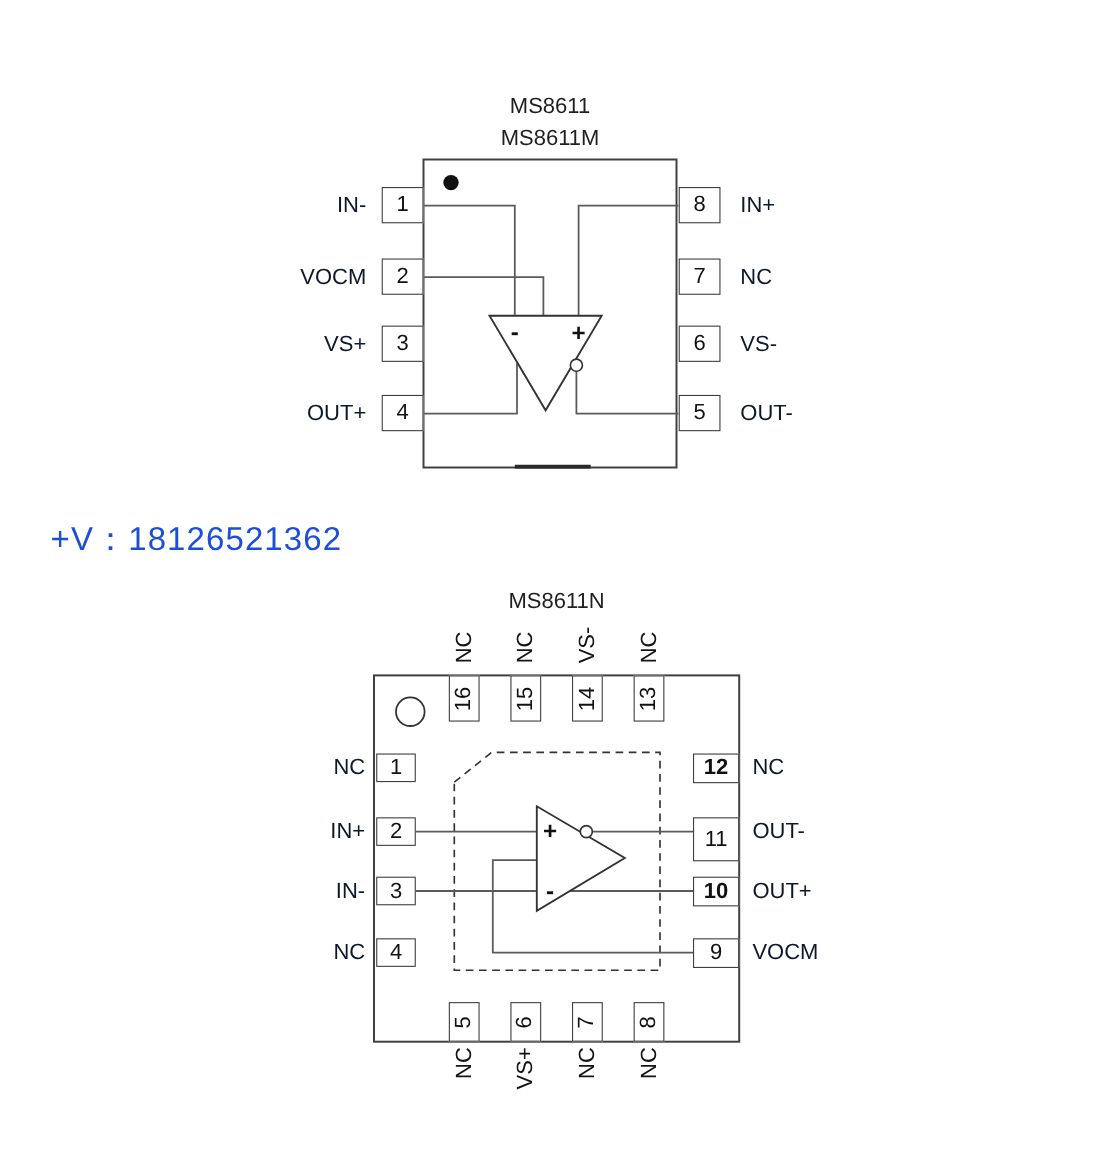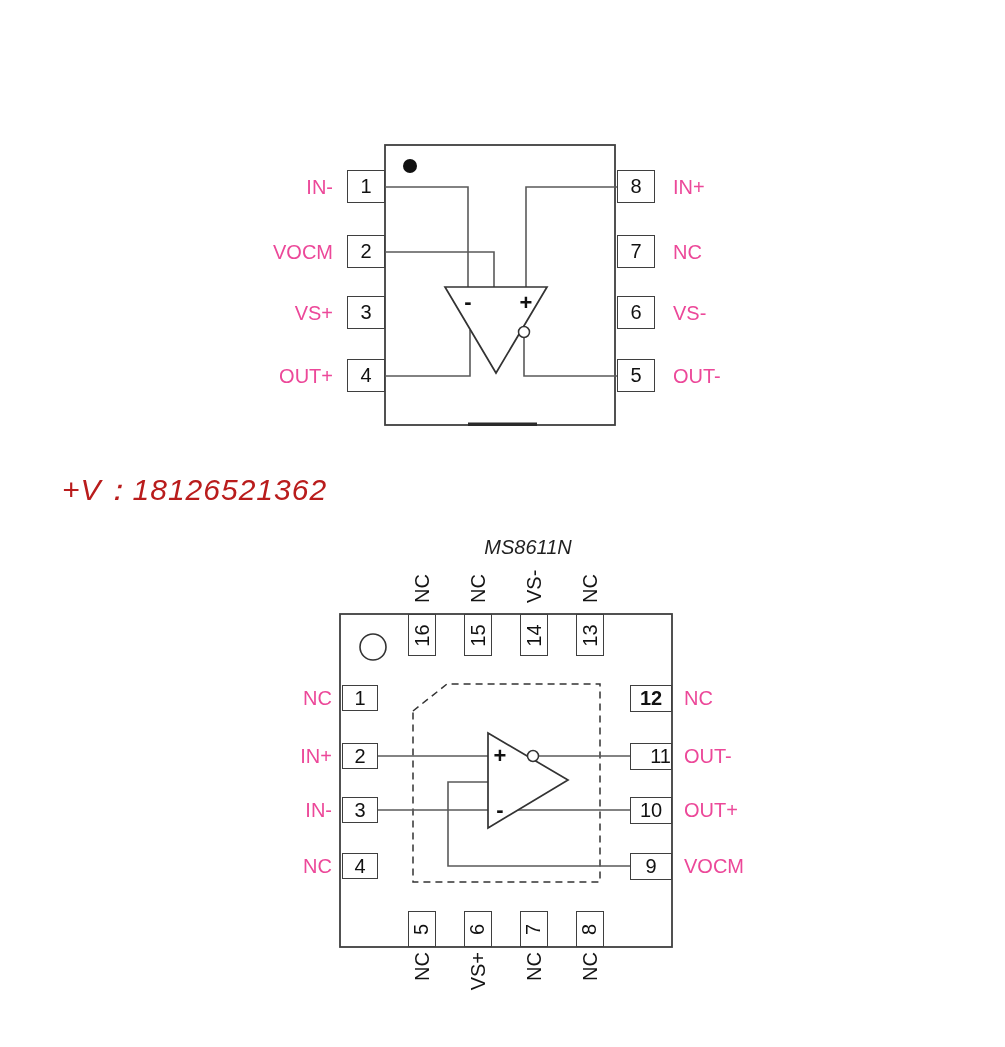--- a/index.html
+++ b/index.html
@@ -2,26 +2,26 @@
 <html><head>
 <meta charset="utf-8">
 <style>
   html,body{margin:0;padding:0;background:#fff;}
   .page{position:relative;width:1005px;height:1047px;background:#ffffff;overflow:hidden;
         font-family:"Liberation Sans",sans-serif;color:#1c1c1c;}
   .abs{position:absolute;}
   .header-bar{left:33px;top:15px;width:957px;height:32px;background:#cfe8f7;
               display:flex;align-items:center;}
   .header-title{font-size:22px;font-weight:700;color:#000;padding-left:5px;}
-  .watermark{left:62px;top:470px;font-size:30px;color:#b91c1c;letter-spacing:1px;font-style:italic;}
+  .watermark{left:46px;top:470px;font-size:30px;color:#1d4ed8;letter-spacing:1px;}
   .chip-title{font-size:20px;color:#1f1f1f;text-align:center;line-height:29px;}
   .pin-box{border:1.6px solid #3f3f3f;background:#fff;display:flex;align-items:center;
            justify-content:center;font-size:20px;color:#111;box-sizing:border-box;}
   .pin-box .rot{transform:rotate(-90deg);white-space:nowrap;}
-  .pin-label{font-size:20px;color:#ec4899;line-height:26px;white-space:nowrap;}
+  .pin-label{font-size:20px;color:#0f172a;line-height:26px;white-space:nowrap;}
   .al-r{text-align:right;}
   .al-l{text-align:left;}
   .vlabel{width:70px;height:20px;line-height:20px;font-size:20px;color:#141414;
           transform:rotate(-90deg);white-space:nowrap;}
   .sign{font-size:22px;font-weight:600;color:#111;width:24px;height:24px;display:flex;
         align-items:center;justify-content:center;}
   svg{position:absolute;left:0;top:0;}
 </style>
 </head>
 <body>
@@ -53,20 +53,24 @@
     <path d="M488 782 H448 V866 H630" fill="none" stroke="#5a5a5a" stroke-width="1.6"></path>
     <path d="M538.5 756 H630" fill="none" stroke="#5a5a5a" stroke-width="1.6"></path>
     <path d="M518 810 H630" fill="none" stroke="#5a5a5a" stroke-width="1.6"></path>
 
     <path d="M488 733 L488 828 L568 780 Z" fill="#fff" stroke="#333" stroke-width="1.7"></path>
     <circle cx="533" cy="756" r="5.5" fill="#fff" stroke="#333" stroke-width="1.5"></circle>
   </svg>
 
   <div class="abs watermark">+V：18126521362</div>
 
+  <div class="abs chip-title" style="left:400px;top:83px;width:200px;">
+    <div>MS8611</div>
+    <div>MS8611M</div>
+  </div>
 
   <div class="abs pin-box" style="left:347px;top:170px;width:38px;height:33px;">
       <span>1</span>
     </div>
   <div class="abs pin-box" style="left:347px;top:235px;width:38px;height:33px;">
       <span>2</span>
     </div>
   <div class="abs pin-box" style="left:347px;top:296px;width:38px;height:33px;">
       <span>3</span>
     </div>
@@ -93,21 +97,21 @@
   <div class="abs pin-label al-r" style="left:213px;top:363px;width:120px;">OUT+</div>
 
   <div class="abs pin-label al-l" style="left:673px;top:174px;width:120px;">IN+</div>
   <div class="abs pin-label al-l" style="left:673px;top:239px;width:120px;">NC</div>
   <div class="abs pin-label al-l" style="left:673px;top:300px;width:120px;">VS-</div>
   <div class="abs pin-label al-l" style="left:673px;top:363px;width:120px;">OUT-</div>
 
   <div class="abs sign" style="left:456px;top:290px;">-</div>
   <div class="abs sign" style="left:514px;top:291px;">+</div>
 
-  <div class="abs chip-title" style="left:428px;top:533px;width:200px;font-style:italic;">MS8611N</div>
+  <div class="abs chip-title" style="left:406px;top:533px;width:200px;">MS8611N</div>
 
   <div class="abs pin-box" style="left:408px;top:614px;width:28px;height:42px;">
       <span class="rot">16</span>
     </div>
   <div class="abs pin-box" style="left:464px;top:614px;width:28px;height:42px;">
       <span class="rot">15</span>
     </div>
   <div class="abs pin-box" style="left:520px;top:614px;width:28px;height:42px;">
       <span class="rot">14</span>
     </div>
@@ -147,24 +151,24 @@
   <div class="abs pin-box" style="left:342px;top:797px;width:36px;height:26px;">
       <span>3</span>
     </div>
   <div class="abs pin-box" style="left:342px;top:853px;width:36px;height:26px;">
       <span>4</span>
     </div>
 
   <div class="abs pin-box" style="left:630px;top:685px;width:42px;height:27px;font-weight:bold;">
       <span>12</span>
     </div>
-  <div class="abs pin-box" style="left:630px;top:743px;width:42px;height:27px;justify-content:flex-end;">
+  <div class="abs pin-box" style="left:630px;top:743px;width:42px;height:40px;">
       <span>11</span>
     </div>
-  <div class="abs pin-box" style="left:630px;top:797px;width:42px;height:27px;">
+  <div class="abs pin-box" style="left:630px;top:797px;width:42px;height:27px;font-weight:bold;">
       <span>10</span>
     </div>
   <div class="abs pin-box" style="left:630px;top:853px;width:42px;height:27px;">
       <span>9</span>
     </div>
 
   <div class="abs pin-label al-r" style="left:212px;top:685px;width:120px;">NC</div>
   <div class="abs pin-label al-r" style="left:212px;top:743px;width:120px;">IN+</div>
   <div class="abs pin-label al-r" style="left:212px;top:797px;width:120px;">IN-</div>
   <div class="abs pin-label al-r" style="left:212px;top:853px;width:120px;">NC</div>

